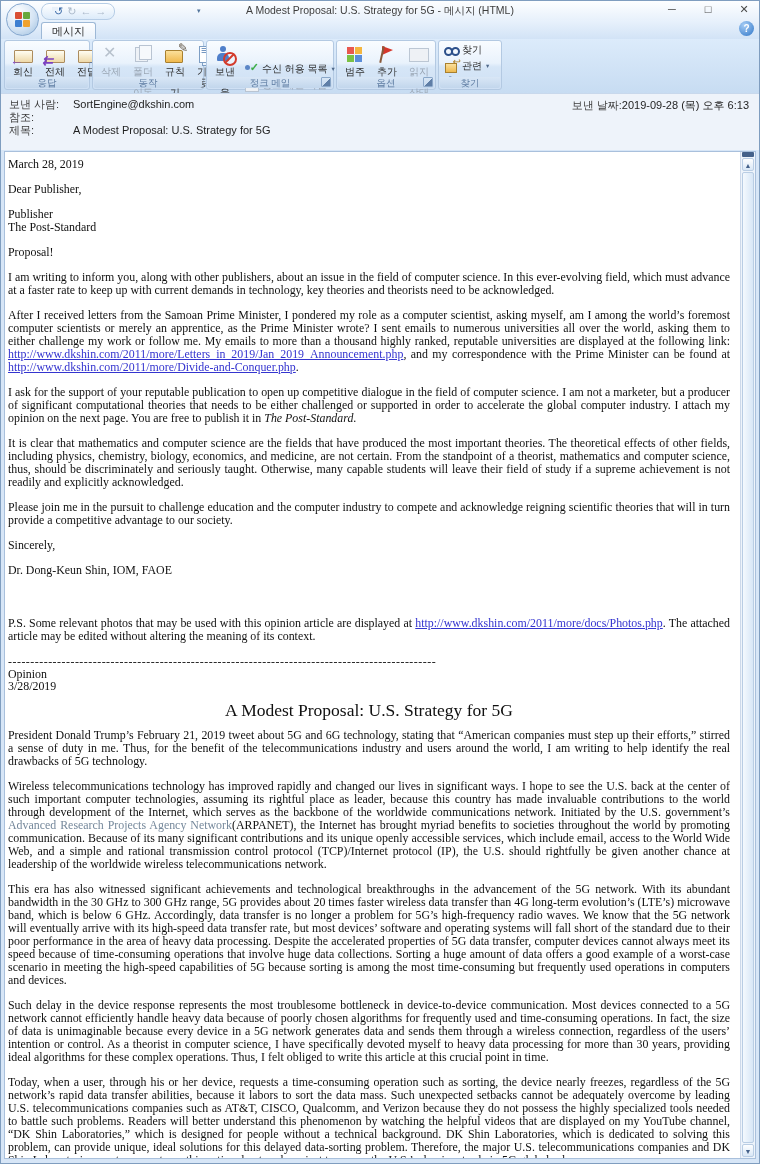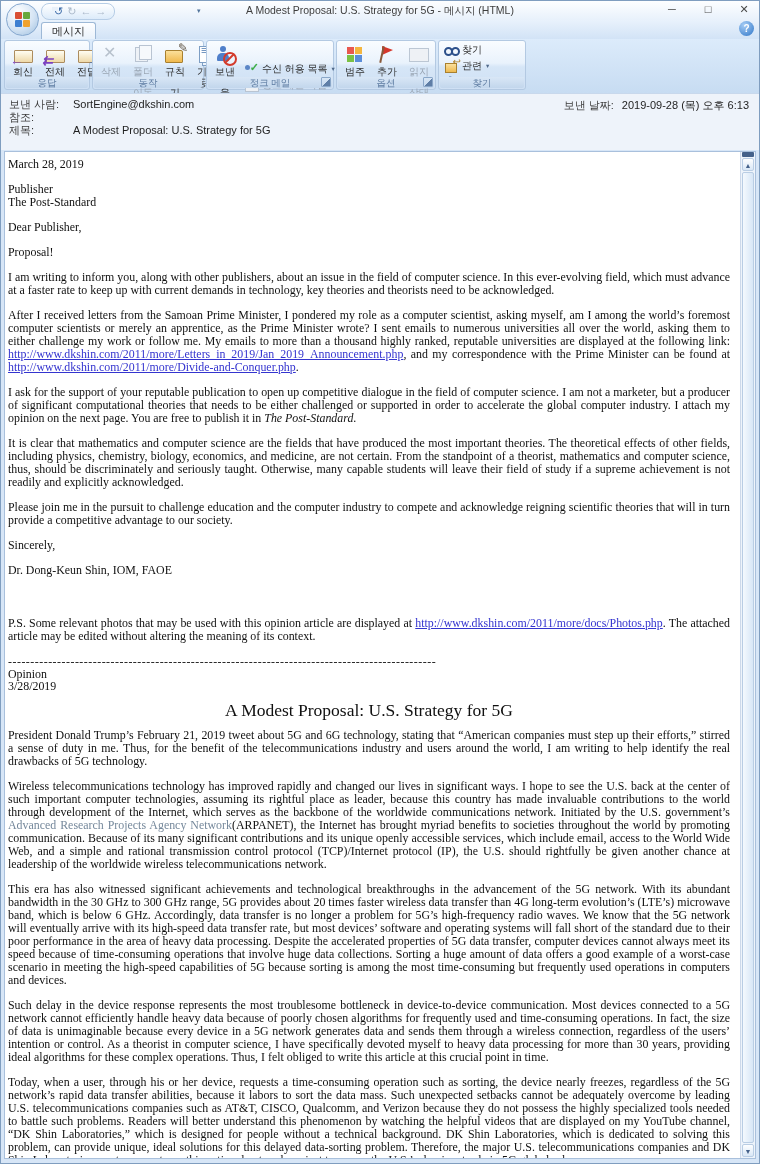--- a/index.html
+++ b/index.html
@@ -89,21 +89,21 @@
   .i-find:before{left:0}.i-find:after{left:7px}
   .i-rel:before{content:"";position:absolute;left:1px;top:3px;width:10px;height:8px;background:linear-gradient(#fbe09b,#edb94f);border:1px solid #a8802f;}
   .i-rel:after{content:"↩";position:absolute;right:-2px;top:-3px;font-size:10px;color:#b07f1f;}
   .i-sel:before{content:"";position:absolute;left:4px;top:1px;width:0;height:0;
     border-top:9px solid #40639a;border-right:7px solid transparent;transform:rotate(18deg);}
   
   .hdr{position:absolute;top:92px;left:0;right:0;height:57px;background:#eef3fa;
     border-top:1px solid #c8d8ec;font-size:11px;color:#1e1e1e;padding:4px 8px;box-sizing:border-box;}
   .hrow{display:grid;grid-template-columns:64px 1fr;line-height:13px;}
   .hlabel{color:#3c3c3c;}
-  .sent{position:absolute;right:10px;top:5px;display:flex;gap:8px;line-height:13px;}
+  .sent{position:absolute;right:10px;top:5px;display:flex;line-height:13px;}
   
   .docwrap{position:absolute;left:3px;right:3px;top:150px;bottom:4px;background:#fff;
     border:1px solid #a9c0dc;}
   .doc{position:absolute;left:1px;right:15px;top:1px;bottom:0;overflow:hidden;padding:5px 10px 0 2px;
     font-family:"Liberation Serif","DejaVu Serif",serif;font-size:11.9px;line-height:13px;color:#101010;}
   .doc p{margin:0 0 12px 0;text-align:justify;}
   .doc p.plain{text-align:left;}
   .doc a{color:#3434cf;text-decoration:underline;}
   .gaptop{margin-top:40px !important;}
   .divider{margin:0 !important;letter-spacing:0.5px;color:#222;}
@@ -234,21 +234,21 @@
       </div>
       <div class="rbtn dis">
         <span class="ic i-unread"></span>
         <span class="cap">읽지 않은
 상태로 표시</span>
       </div>
       <div class="rgroup-label">옵션</div>
       <div class="launcher"></div>
     </div>
 
-    <div class="rgroup" style="width:88px">
+    <div class="rgroup" style="width:64px">
       <div class="rcol">
         <div class="rbtn small">
           <span class="ic s i-find"></span>
           <span>찾기</span>
         </div>
         <div class="rbtn small">
           <span class="ic s i-rel"></span>
           <span>관련</span>
           <span class="dd">▾</span>
         </div>
@@ -277,23 +277,23 @@
       </div>
     <div class="sent">
         <span class="hlabel">보낸 날짜:</span>
         <span>2019-09-28 (목) 오후 6:13</span>
       </div>
   </div>
 
   <div class="docwrap">
     <div class="doc">
       <p class="plain" style="white-space:pre-line">March 28, 2019</p>
+      <p class="plain">Dear Publisher,</p>
       <p class="plain" style="white-space:pre-line">Publisher
 The Post-Standard</p>
-      <p class="plain">Dear Publisher,</p>
       <p class="plain">Proposal!</p>
       <p><span>I am writing to inform you, along with other publishers, about an issue in the field of computer science. In this ever-evolving field, which must advance at a faster rate to keep up with current demands in technology, key theories and theorists need to be acknowledged.</span></p>
       <p><span>After I received letters from the Samoan Prime Minister, I pondered my role as a computer scientist, asking myself, am I among the world’s foremost computer scientists or merely an apprentice, as the Prime Minister wrote? I sent emails to numerous universities all over the world, asking them to either challenge my work or follow me. My emails to more than a thousand highly ranked, reputable universities are displayed at the following link: </span><a href="#">http://www.dkshin.com/2011/more/Letters_in_2019/Jan_2019_Announcement.php</a><span>, and my correspondence with the Prime Minister can be found at </span><a href="#">http://www.dkshin.com/2011/more/Divide-and-Conquer.php</a><span>.</span></p>
       <p><span>I ask for the support of your reputable publication to open up competitive dialogue in the field of computer science. I am not a marketer, but a producer of significant computational theories that needs to be either challenged or supported in order to accelerate the global computer industry. I attach my opinion on the next page. You are free to publish it in </span><span class="it">The Post-Standard</span><span>.</span></p>
       <p><span>It is clear that mathematics and computer science are the fields that have produced the most important theories. The theoretical effects of other fields, including physics, chemistry, biology, economics, and medicine, are not certain. From the standpoint of a theorist, mathematics and computer science, thus, should be discriminately and seriously taught. Otherwise, many capable students will leave their field of study if a supreme achievement is not readily and explicitly acknowledged.</span></p>
       <p><span>Please join me in the pursuit to challenge education and the computer industry to compete and acknowledge reigning scientific theories that will in turn provide a competitive advantage to our society.</span></p>
       <p class="plain">Sincerely,</p>
       <p class="plain">Dr. Dong-Keun Shin, IOM, FAOE</p>
       <p class="gaptop"><span>P.S. Some relevant photos that may be used with this opinion article are displayed at </span><a href="#">http://www.dkshin.com/2011/more/docs/Photos.php</a><span>. The attached article may be edited without altering the meaning of its context.</span></p>
       <p class="plain divider">------------------------------------------------------------------------------------------------</p>

